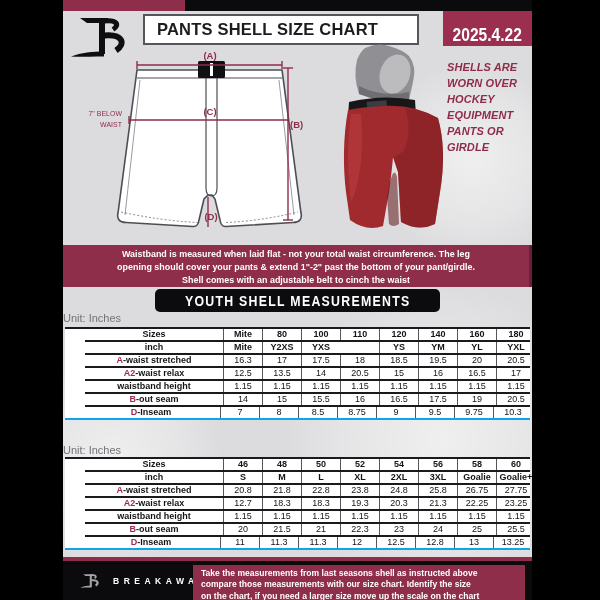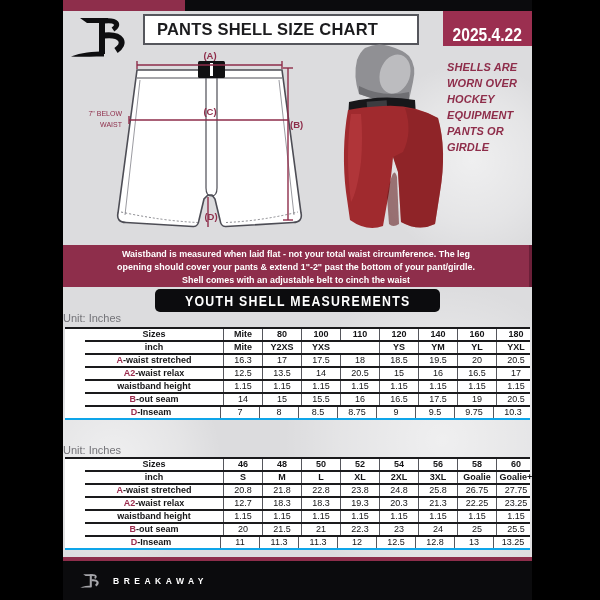--- a/index.html
+++ b/index.html
@@ -326,14 +326,19 @@
     <div class="brand">
       <svg width="26" height="17" viewBox="0 0 75 46">
         <path d="M12,5 L40,5 L40,10 L19,10 Z" fill="#a6a6aa"></path>
         <path d="M31,5 L37,5 L37,41 L31,41 Z" fill="#a6a6aa"></path>
         <path d="M36,8 C49,6.5 52,12 45,16.5" stroke="#a6a6aa" stroke-width="5" fill="none"></path>
         <path d="M36,22.5 C55,20.5 58,31 48,37.5" stroke="#a6a6aa" stroke-width="6" fill="none"></path>
         <path d="M3,43.5 C13,39.5 25,38.5 36,38.5 L36,43.5 C20,43.5 10,44.2 3,43.5 Z" fill="#a6a6aa"></path>
       </svg>
       <span class="brand-name">BREAKAWAY</span>
     </div>
+    <div class="footnote">
+      <div class="fline">Take the measurements from last seasons shell as instructed above</div>
+      <div class="fline">compare those measurements  with our size chart. Identify the size</div>
+      <div class="fline">on the chart, if you need a larger size move up the scale on the chart</div>
+    </div>
   </div>
 </div>
 
 </body></html>

